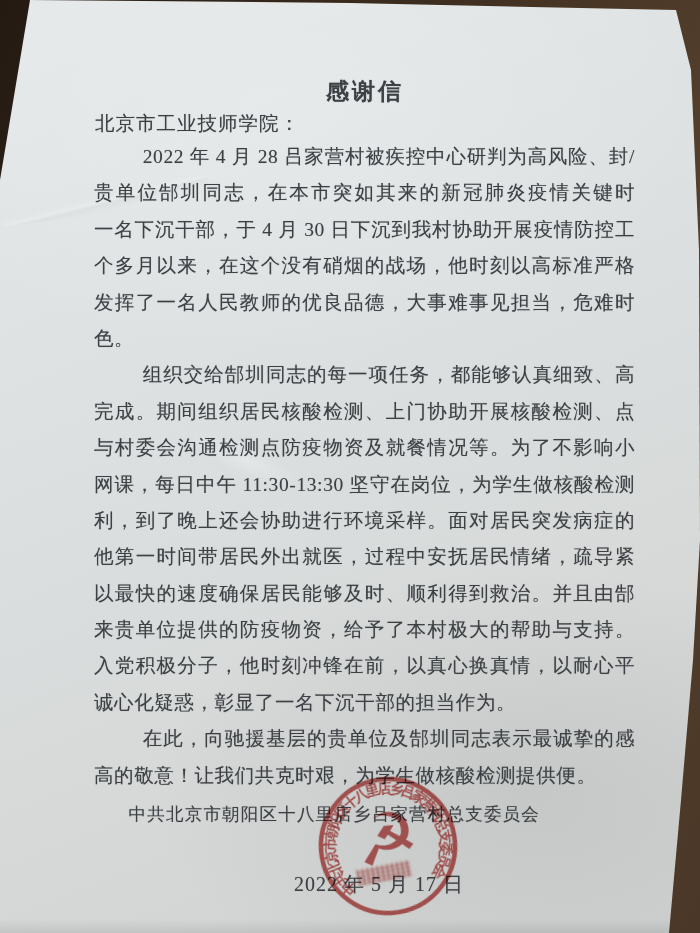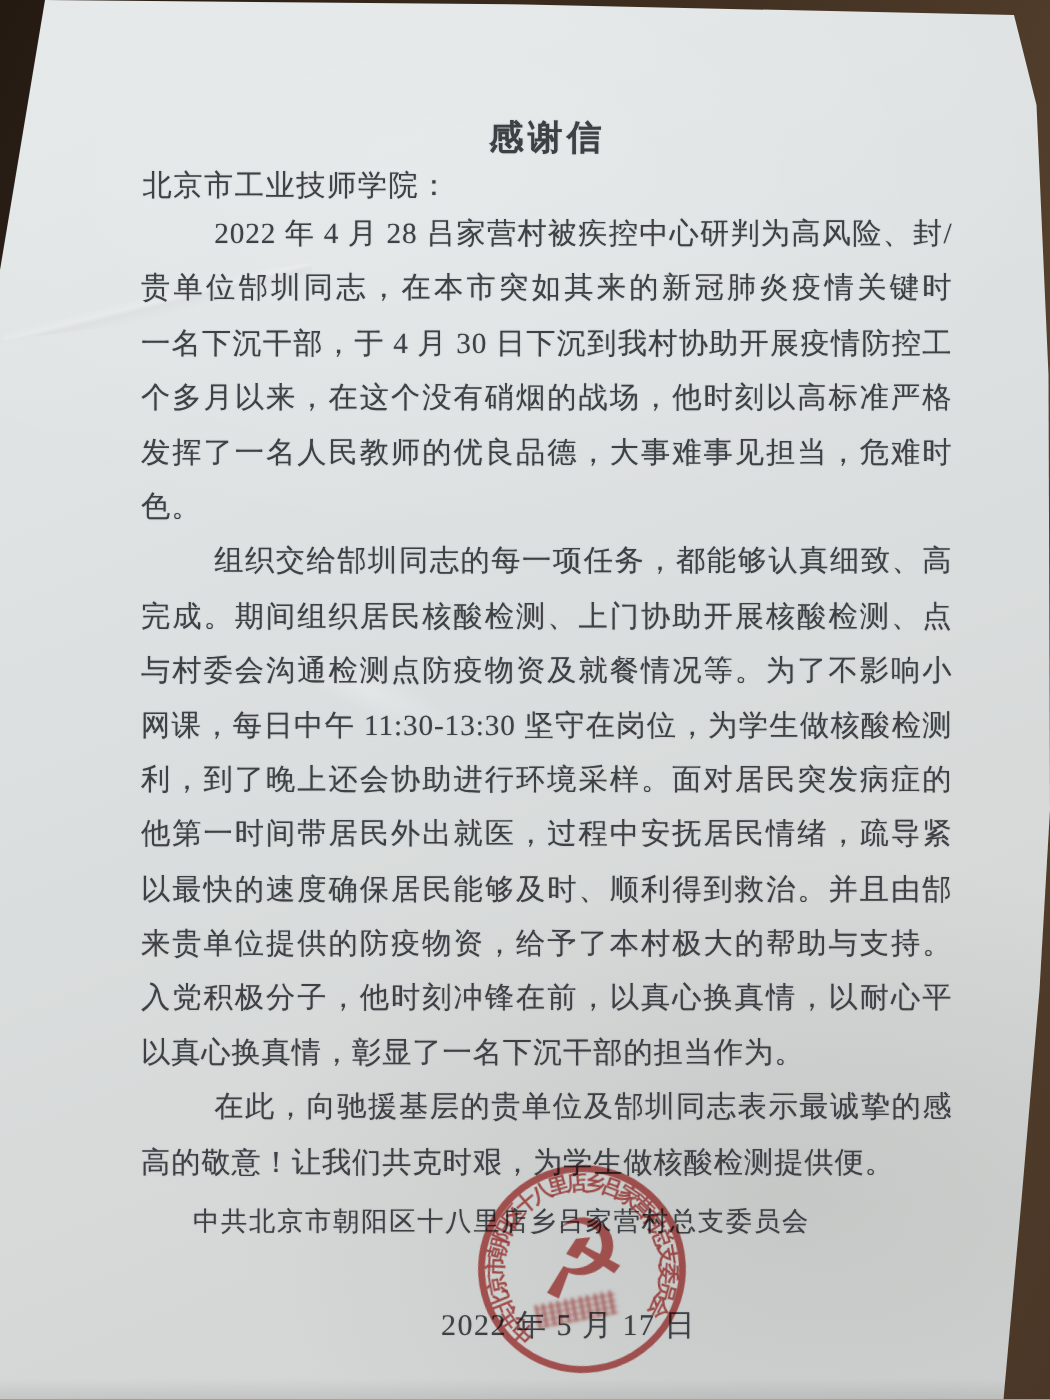--- a/index.html
+++ b/index.html
@@ -81,21 +81,21 @@
         <div class="line">色。</div>
         <div class="line indent fill">组织交给郜圳同志的每一项任务，都能够认真细致、高效落实的</div>
         <div class="line fill">完成。期间组织居民核酸检测、上门协助开展核酸检测、点对点帮扶、</div>
         <div class="line fill">与村委会沟通检测点防疫物资及就餐情况等。为了不影响小区学生上</div>
         <div class="line fill">网课，每日中午 11:30-13:30 坚守在岗位，为学生做核酸检测提供便</div>
         <div class="line fill">利，到了晚上还会协助进行环境采样。面对居民突发病症的紧急状况，</div>
         <div class="line fill">他第一时间带居民外出就医，过程中安抚居民情绪，疏导紧张心理，</div>
         <div class="line fill">以最快的速度确保居民能够及时、顺利得到救治。并且由郜圳同志带</div>
         <div class="line fill">来贵单位提供的防疫物资，给予了本村极大的帮助与支持。作为一名</div>
         <div class="line fill">入党积极分子，他时刻冲锋在前，以真心换真情，以耐心平怨气，以</div>
-        <div class="line">以真心换真情，彰显了一名下沉干部的担当作为。</div>
+        <div class="line">诚心化疑惑，彰显了一名下沉干部的担当作为。</div>
         <div class="line indent fill">在此，向驰援基层的贵单位及郜圳同志表示最诚挚的感谢和最崇</div>
         <div class="line">高的敬意！让我们共克时艰，为学生做核酸检测提供便。</div>
       </div>
     <div class="signature ink">中共北京市朝阳区十八里店乡吕家营村总支委员会</div>
     <div class="date ink">2022 年 5 月 17 日</div>
 
     <div class="seal">
       <svg width="150" height="150" viewBox="0 0 150 150">
         <circle cx="75" cy="75" r="67" fill="none" stroke="#b93b39" stroke-width="4.6" stroke-opacity="0.88"></circle>
         <defs>

